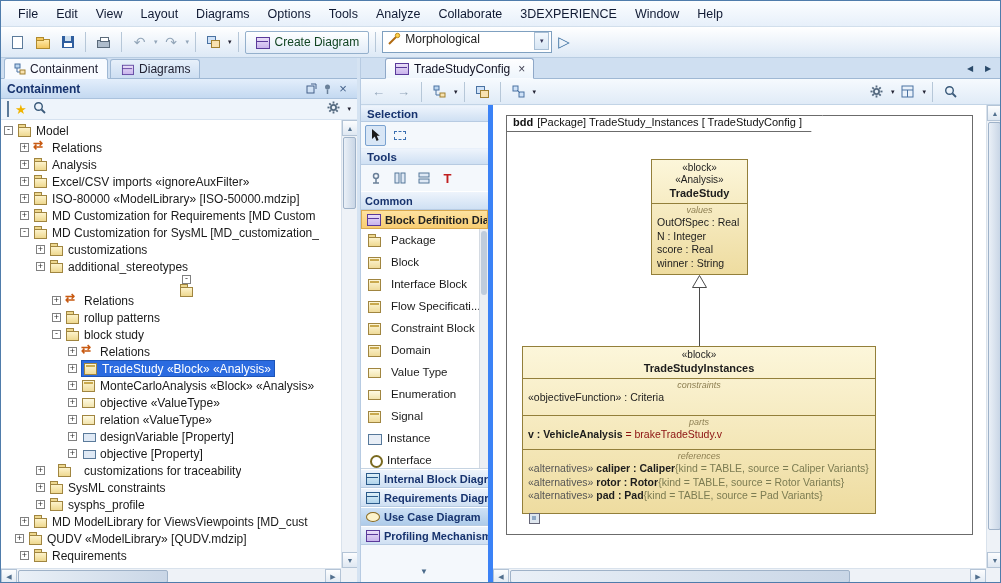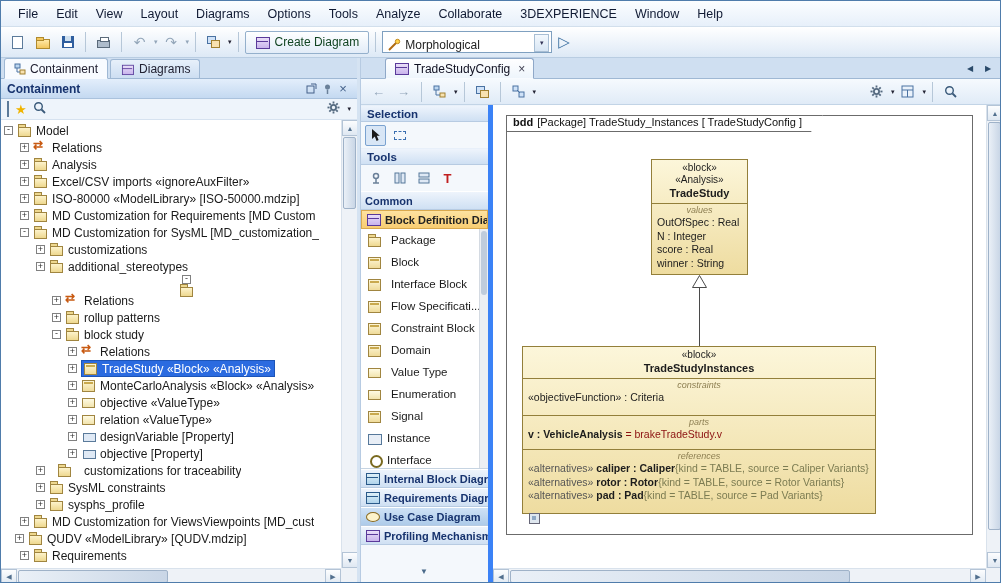--- a/index.html
+++ b/index.html
@@ -12,21 +12,21 @@
              background:linear-gradient(#fbfdff,#e7f0fa); border-bottom:1px solid #d2dfec; padding-left:8px; }
   .menu-item { padding:4px 9px; font-size:12.5px; color:#101a33; cursor:default; }
   .toolbar { position:absolute; left:0; top:26px; width:1001px; height:31px; display:flex; align-items:center;
              background:linear-gradient(#ffffff,#dde9f6); border-bottom:1px solid #b9cde2; padding:0 5px; gap:2px; }
   .tb-btn { width:23px; height:23px; display:flex; align-items:center; justify-content:center; border-radius:2px; flex:none; }
   .tb-sep { width:1px; height:20px; background:#b6c7d8; margin:0 4px; flex:none; }
   .chev { font-size:7px; color:#223; margin-left:1px; }
   .gray { color:#93a6b9; }
   .btn { display:flex; align-items:center; gap:5px; height:23px; padding:0 9px; border:1px solid #94b0cc; border-radius:2px;
          background:linear-gradient(#feffff,#e2ecf8); font-size:12px; color:#142; }
-  .combo { display:flex; align-items:flex-end; width:170px; height:22px; background:#fff; border:1px solid #7fa0c0; padding:0 2px 0 4px; gap:4px; }
+  .combo { display:flex; align-items:flex-start; width:170px; height:22px; background:#fff; border:1px solid #7fa0c0; padding:0 2px 0 4px; gap:4px; }
   .combo-text { flex:1; font-size:12px; color:#222; white-space:nowrap; overflow:hidden; }
   .combo-arr { width:15px; height:18px; display:flex; align-items:center; justify-content:center;
                background:linear-gradient(#f3f8fd,#d8e6f4); border:1px solid #a8bed4; font-size:7px; color:#335; }
   .play { font-size:15px; color:#3a6fa0; margin-left:4px; }
 
   
   .ic-page { width:11px; height:13px; background:#fff; border:1px solid #5b7a9a; }
   .ic-folder { width:14px; height:10px; background:linear-gradient(#ffe9a8,#f3c75e); border:1px solid #b08a2e; position:relative; margin-top:3px; }
   .ic-folder::before { content:""; position:absolute; top:-3px; left:-1px; width:6px; height:2px; background:#f3c75e; border:1px solid #b08a2e; }
   .ic-disk { width:12px; height:12px; background:#2f5e9e; position:relative; }
@@ -377,21 +377,21 @@
         <span class="tlabel">SysML constraints</span>
       </div>
     <div class="trow" style="padding-left:35px;">
         <span class="exp plus"></span>
         <span class="ti ti-pkg"></span>
         <span class="tlabel">sysphs_profile</span>
       </div>
     <div class="trow" style="padding-left:19px;">
         <span class="exp plus"></span>
         <span class="ti ti-pkg"></span>
-        <span class="tlabel">MD Customization for ViewsViewpoints [MD_cust</span>
+        <span class="tlabel">MD ModelLibrary for ViewsViewpoints [MD_cust</span>
       </div>
     <div class="trow" style="padding-left:14px;">
         <span class="exp plus"></span>
         <span class="ti ti-pkg"></span>
         <span class="tlabel">QUDV «ModelLibrary» [QUDV.mdzip]</span>
       </div>
     <div class="trow" style="padding-left:19px;">
         <span class="exp plus"></span>
         <span class="ti ti-pkg"></span>
         <span class="tlabel">Requirements</span>

